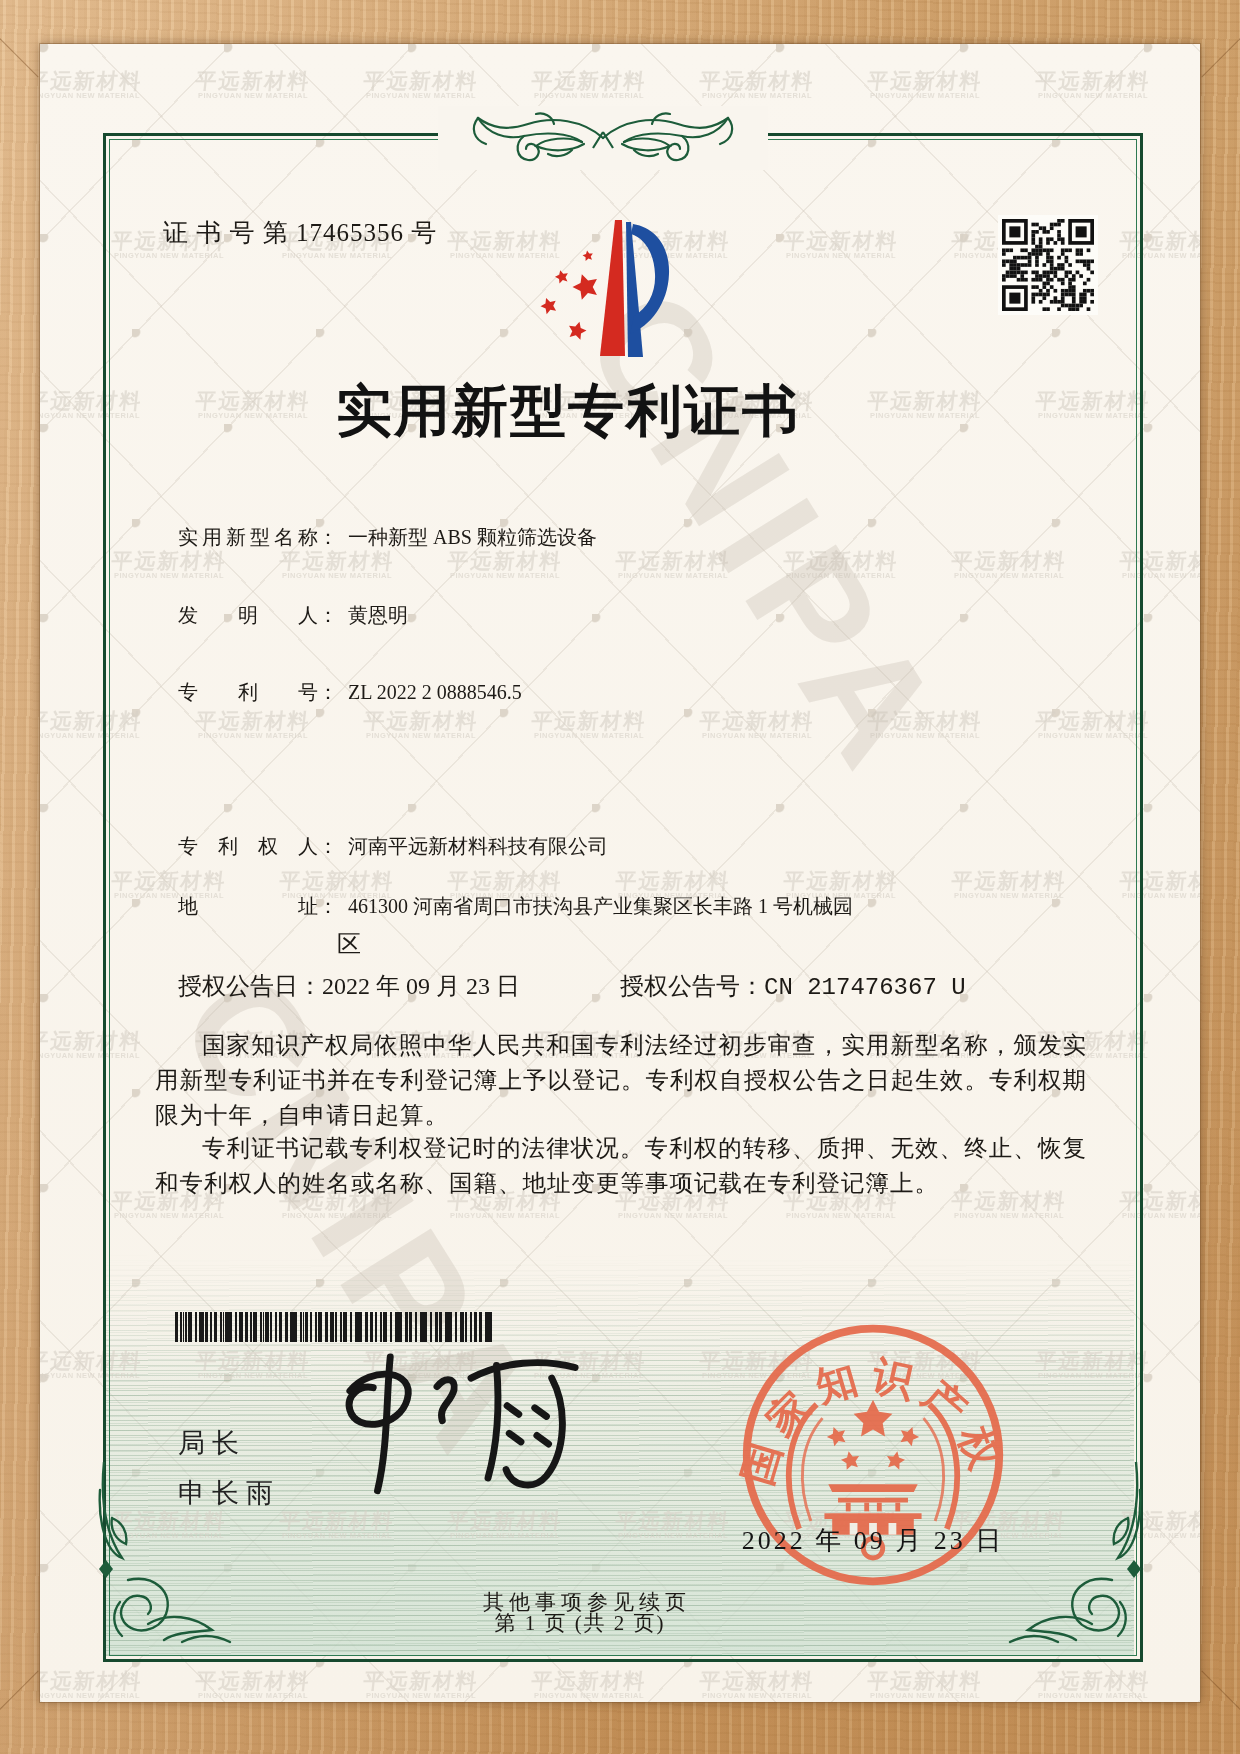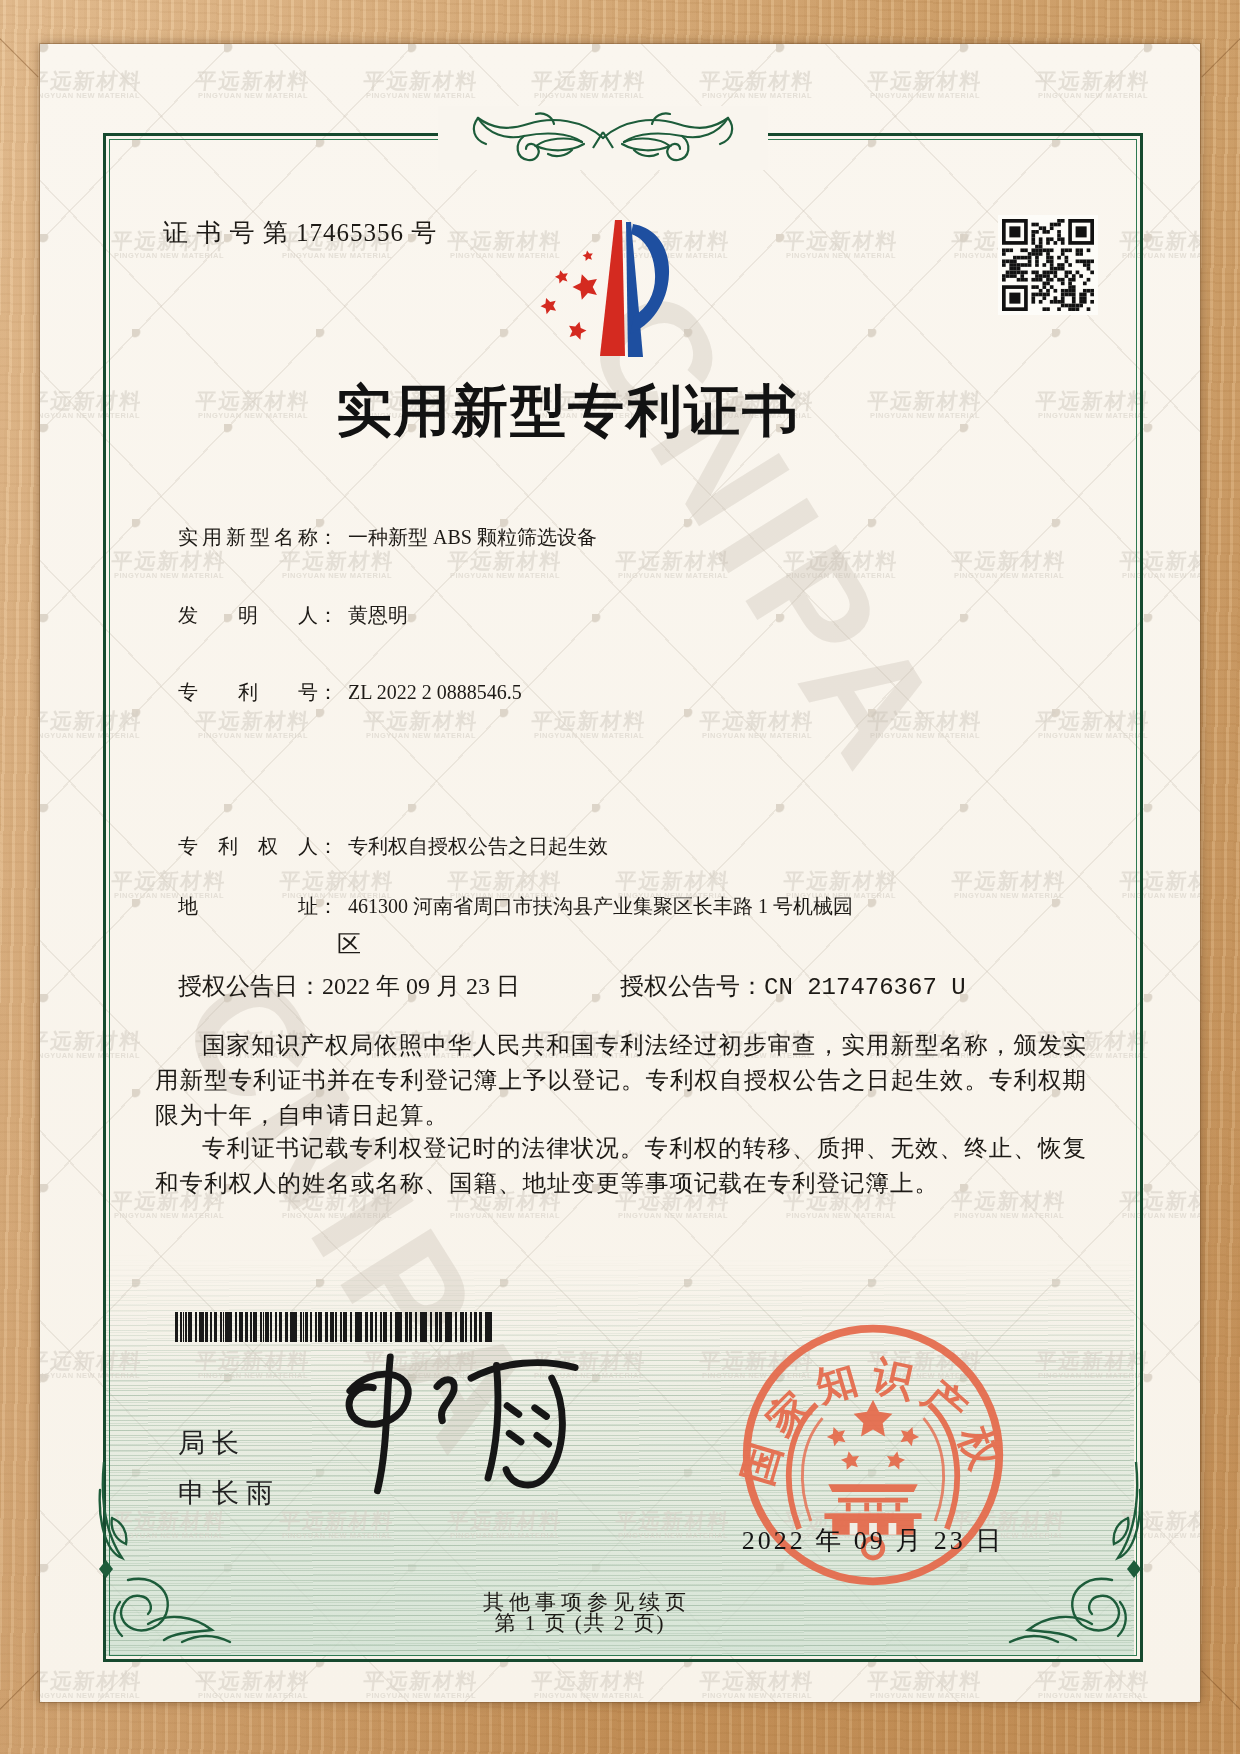--- a/index.html
+++ b/index.html
@@ -719,21 +719,21 @@
 
     <div class="abs title">实用新型专利证书</div>
 
     <div class="abs frow" style="top:480px;">
       <span class="flabel">实用新型名称</span>：<span class="fvalue">一种新型 ABS 颗粒筛选设备</span></div>
     <div class="abs frow" style="top:558px;">
       <span class="flabel">发明人</span>：<span class="fvalue">黄恩明</span></div>
     <div class="abs frow" style="top:635px;">
       <span class="flabel">专利号</span>：<span class="fvalue">ZL 2022 2 0888546.5</span></div>
     <div class="abs frow" style="top:789px;">
-      <span class="flabel">专利权人</span>：<span class="fvalue">专利权自授权公告之日起生效</span></div>
+      <span class="flabel">专利权人</span>：<span class="fvalue">河南平远新材料科技有限公司</span></div>
     <div class="abs frow" style="top:849px;">
       <span class="flabel">地址</span>：<span class="fvalue">461300  河南省周口市扶沟县产业集聚区长丰路 1 号机械园</span></div>
     <div class="abs addr2" style="top:884px;">区</div>
 
     <div class="abs gleft" style="top:926px;">
       <span>授权公告日</span>：<span>2022 年 09 月 23 日</span></div>
     <div class="abs gright" style="top:926px;">
       <span>授权公告号</span>：<span>CN 217476367 U</span></div>
 
     <div class="abs para" style="top:984px;">国家知识产权局依照中华人民共和国专利法经过初步审查，实用新型名称，颁发实用新型专利证书并在专利登记簿上予以登记。专利权自授权公告之日起生效。专利权期限为十年，自申请日起算。</div>

